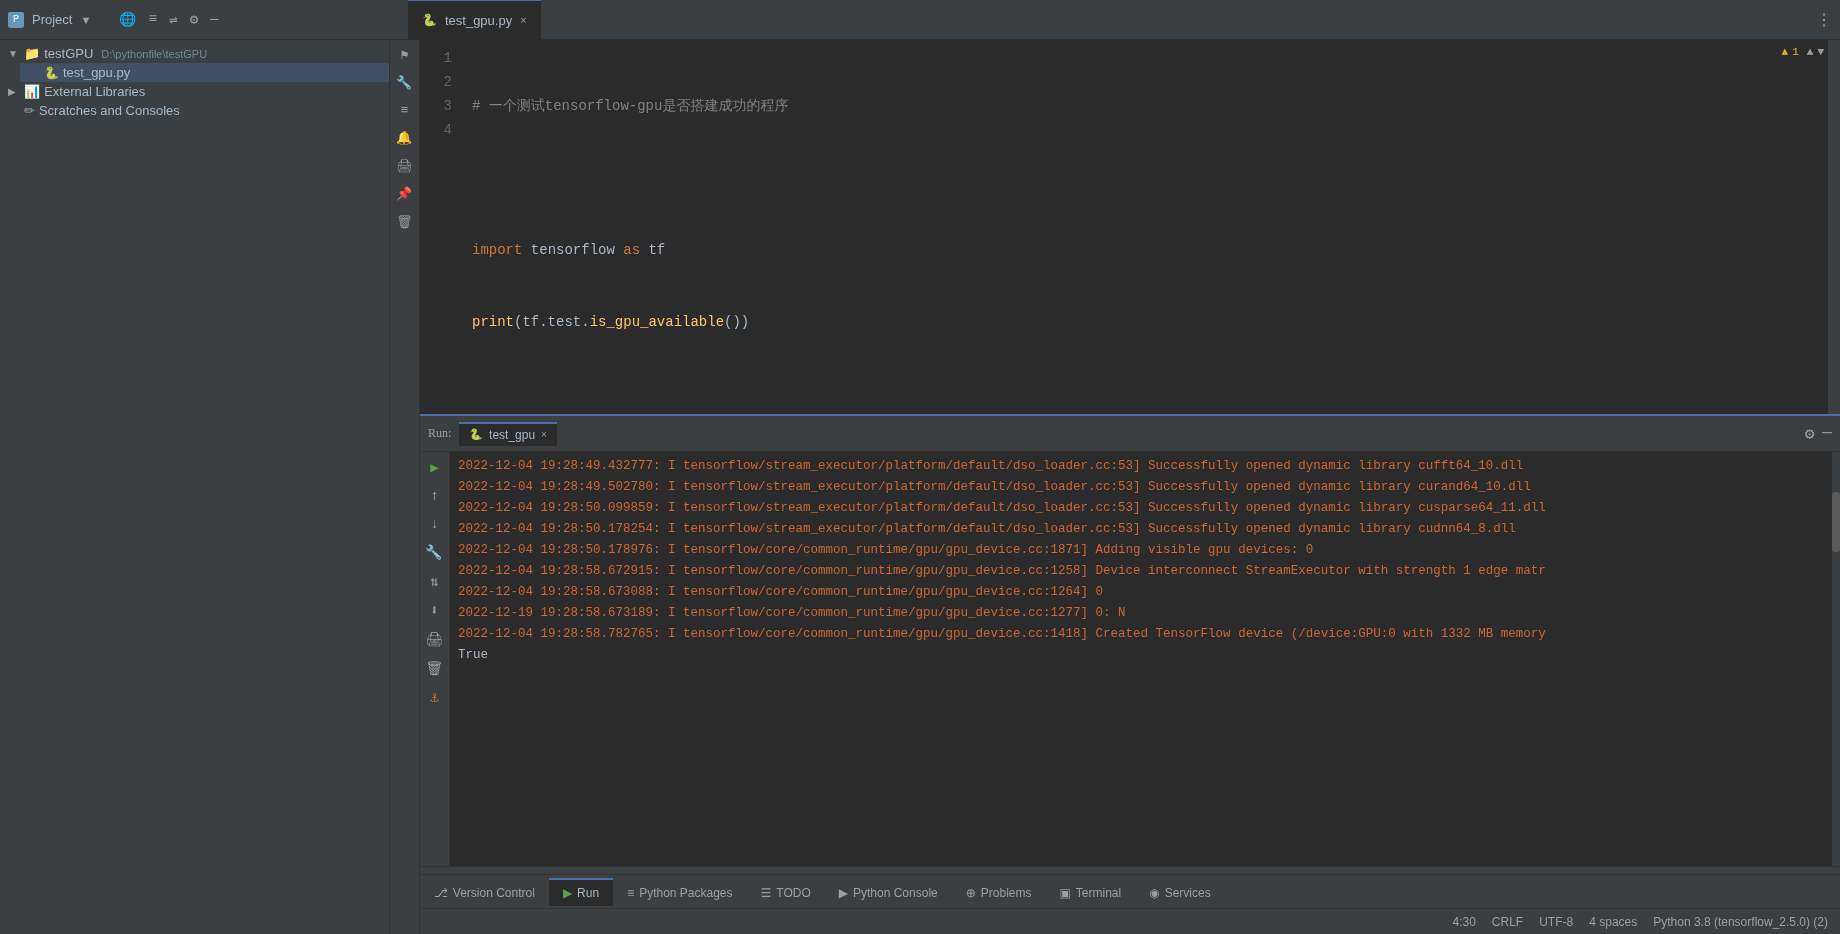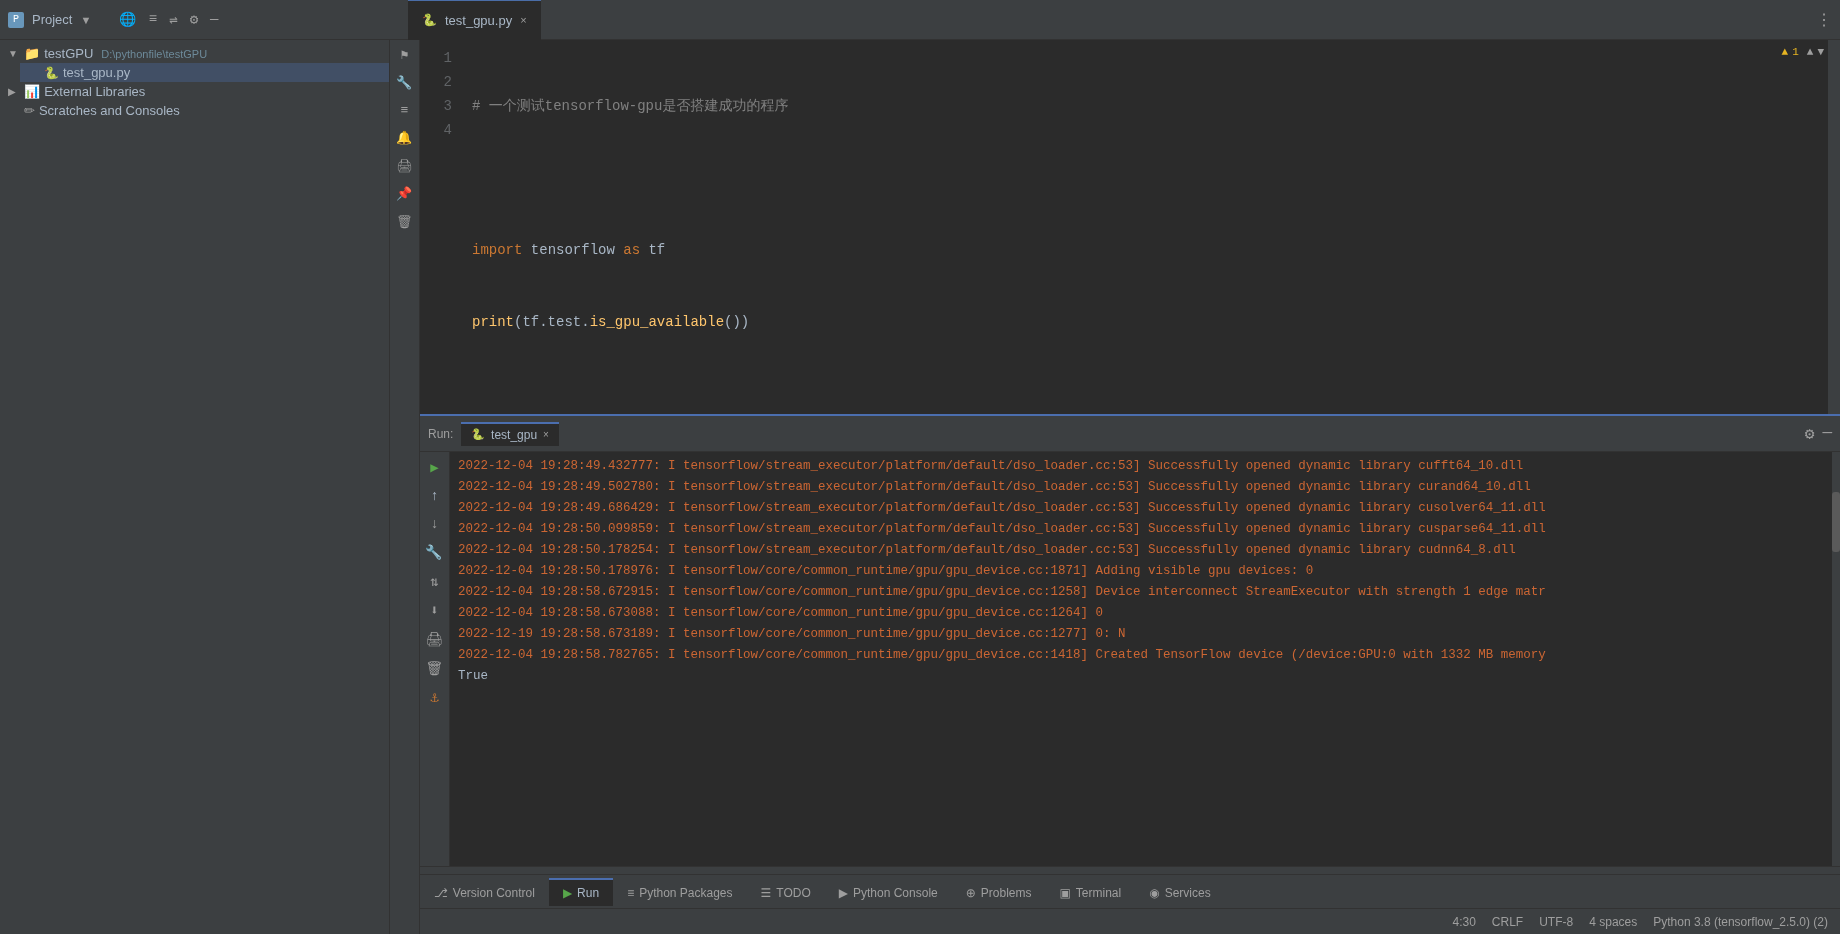--- a/index.html
+++ b/index.html
@@ -210,21 +210,21 @@
       display: flex;
       align-items: center;
       padding: 0 8px;
       gap: 8px;
       border-bottom: 1px solid #323232;
       flex-shrink: 0;
     }
     .run-label {
       color: #9e9e9e;
       font-size: 12px;
-      font-family: Liberation Sans, sans-serif;
+      font-family: Liberation Serif, serif;
     }
     .run-tab {
       background: #2b2b2b;
       color: #a9b7c6;
       font-size: 12px;
       font-family: 'Segoe UI', sans-serif;
       padding: 4px 10px;
       display: flex;
       align-items: center;
       gap: 6px;
@@ -463,21 +463,20 @@
           <span class="run-ctrl-btn">🔧</span>
           <span class="run-ctrl-btn">⇅</span>
           <span class="run-ctrl-btn">⬇</span>
           <span class="run-ctrl-btn">🖨</span>
           <span class="run-ctrl-btn">🗑</span>
           <span class="run-ctrl-btn" style="color:#cc7832;">⚓</span>
         </div>
         <div class="console-output">
           <span class="console-line">2022-12-04 19:28:49.432777: I tensorflow/stream_executor/platform/default/dso_loader.cc:53] Successfully opened dynamic library cufft64_10.dll</span>
           <span class="console-line">2022-12-04 19:28:49.502780: I tensorflow/stream_executor/platform/default/dso_loader.cc:53] Successfully opened dynamic library curand64_10.dll</span>
-          <span class="console-line">2022-12-04 19:28:49.686429: I tensorflow/stream_executor/platform/default/dso_loader.cc:53] Successfully opened dynamic library cusolver64_11.dll</span>
           <span class="console-line">2022-12-04 19:28:50.099859: I tensorflow/stream_executor/platform/default/dso_loader.cc:53] Successfully opened dynamic library cusparse64_11.dll</span>
           <span class="console-line">2022-12-04 19:28:50.178254: I tensorflow/stream_executor/platform/default/dso_loader.cc:53] Successfully opened dynamic library cudnn64_8.dll</span>
           <span class="console-line">2022-12-04 19:28:50.178976: I tensorflow/core/common_runtime/gpu/gpu_device.cc:1871] Adding visible gpu devices: 0</span>
           <span class="console-line">2022-12-04 19:28:58.672915: I tensorflow/core/common_runtime/gpu/gpu_device.cc:1258] Device interconnect StreamExecutor with strength 1 edge matr</span>
           <span class="console-line">2022-12-04 19:28:58.673088: I tensorflow/core/common_runtime/gpu/gpu_device.cc:1264]       0</span>
           <span class="console-line">2022-12-19 19:28:58.673189: I tensorflow/core/common_runtime/gpu/gpu_device.cc:1277] 0:   N</span>
           <span class="console-line">2022-12-04 19:28:58.782765: I tensorflow/core/common_runtime/gpu/gpu_device.cc:1418] Created TensorFlow device (/device:GPU:0 with 1332 MB memory</span>
           <span class="console-line console-white">True</span>
           <span class="console-line console-white"> </span>
         </div>

